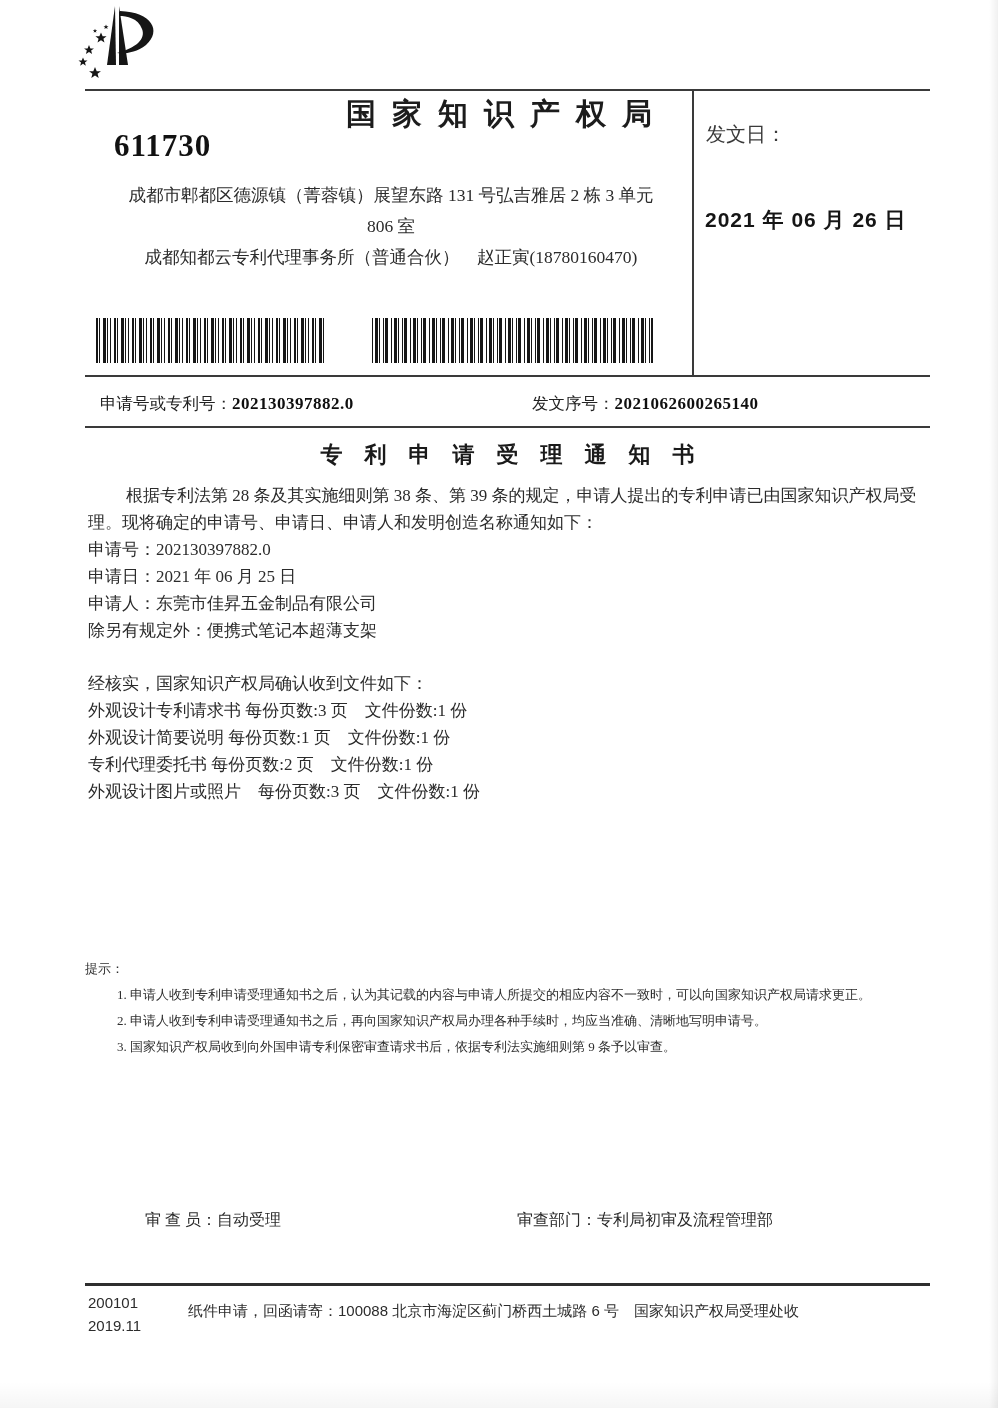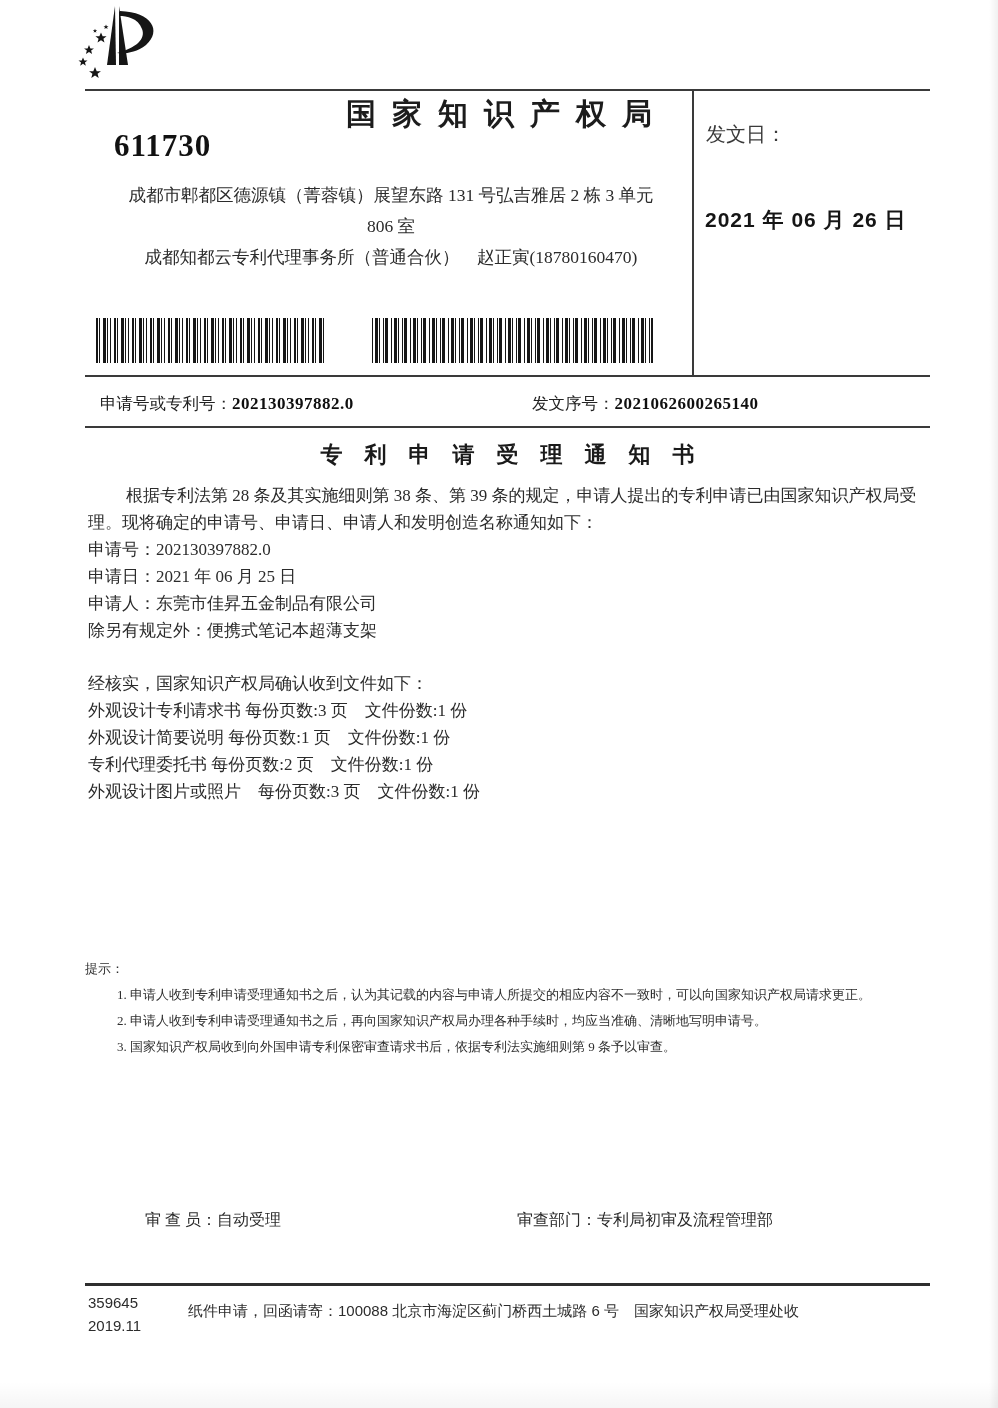--- a/index.html
+++ b/index.html
@@ -175,21 +175,21 @@
 
   <div class="abs signoff signoff-left">
     <span>审 查 员：</span><span>自动受理</span>
   </div>
   <div class="abs signoff signoff-right">
     <span>审查部门：</span><span>专利局初审及流程管理部</span>
   </div>
 
   <div class="abs footline"></div>
   <div class="abs footer-codes">
-    <div>359645</div>
+    <div>200101</div>
     <div>2019.11</div>
   </div>
   <div class="abs footer-text">
     <p>纸件申请，回函请寄：100088 北京市海淀区蓟门桥西土城路 6 号　国家知识产权局受理处收</p>
   </div>
 
   <div class="abs edge-right"></div>
   <div class="abs edge-bottom"></div>
 </div>
 

